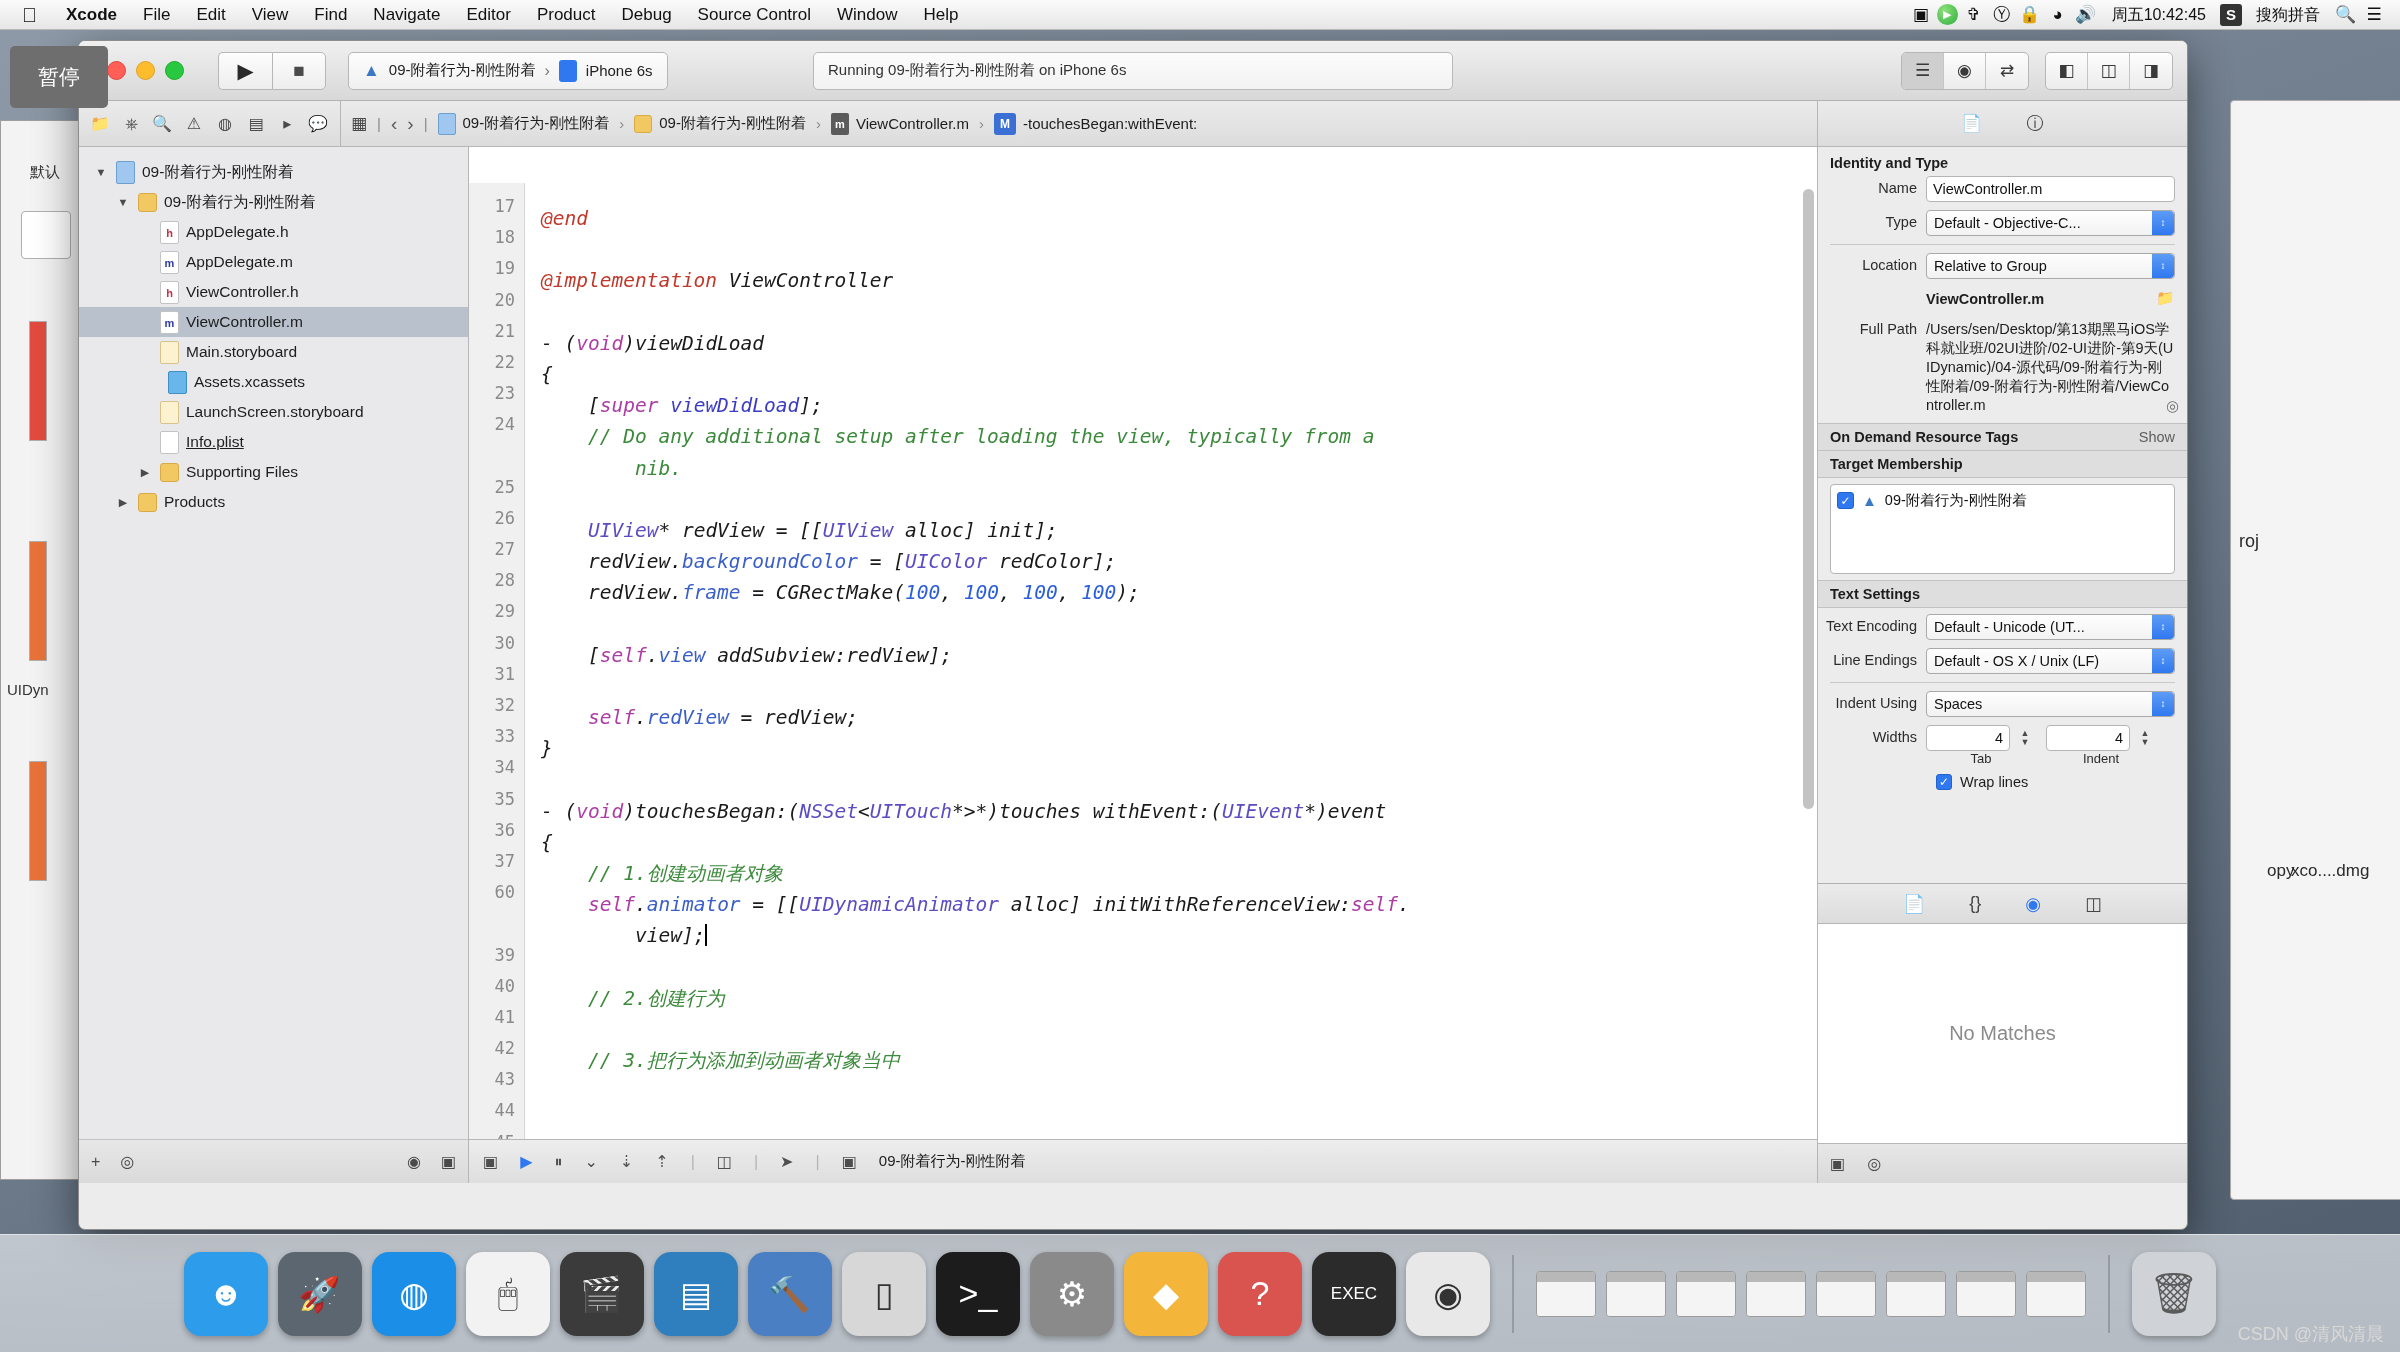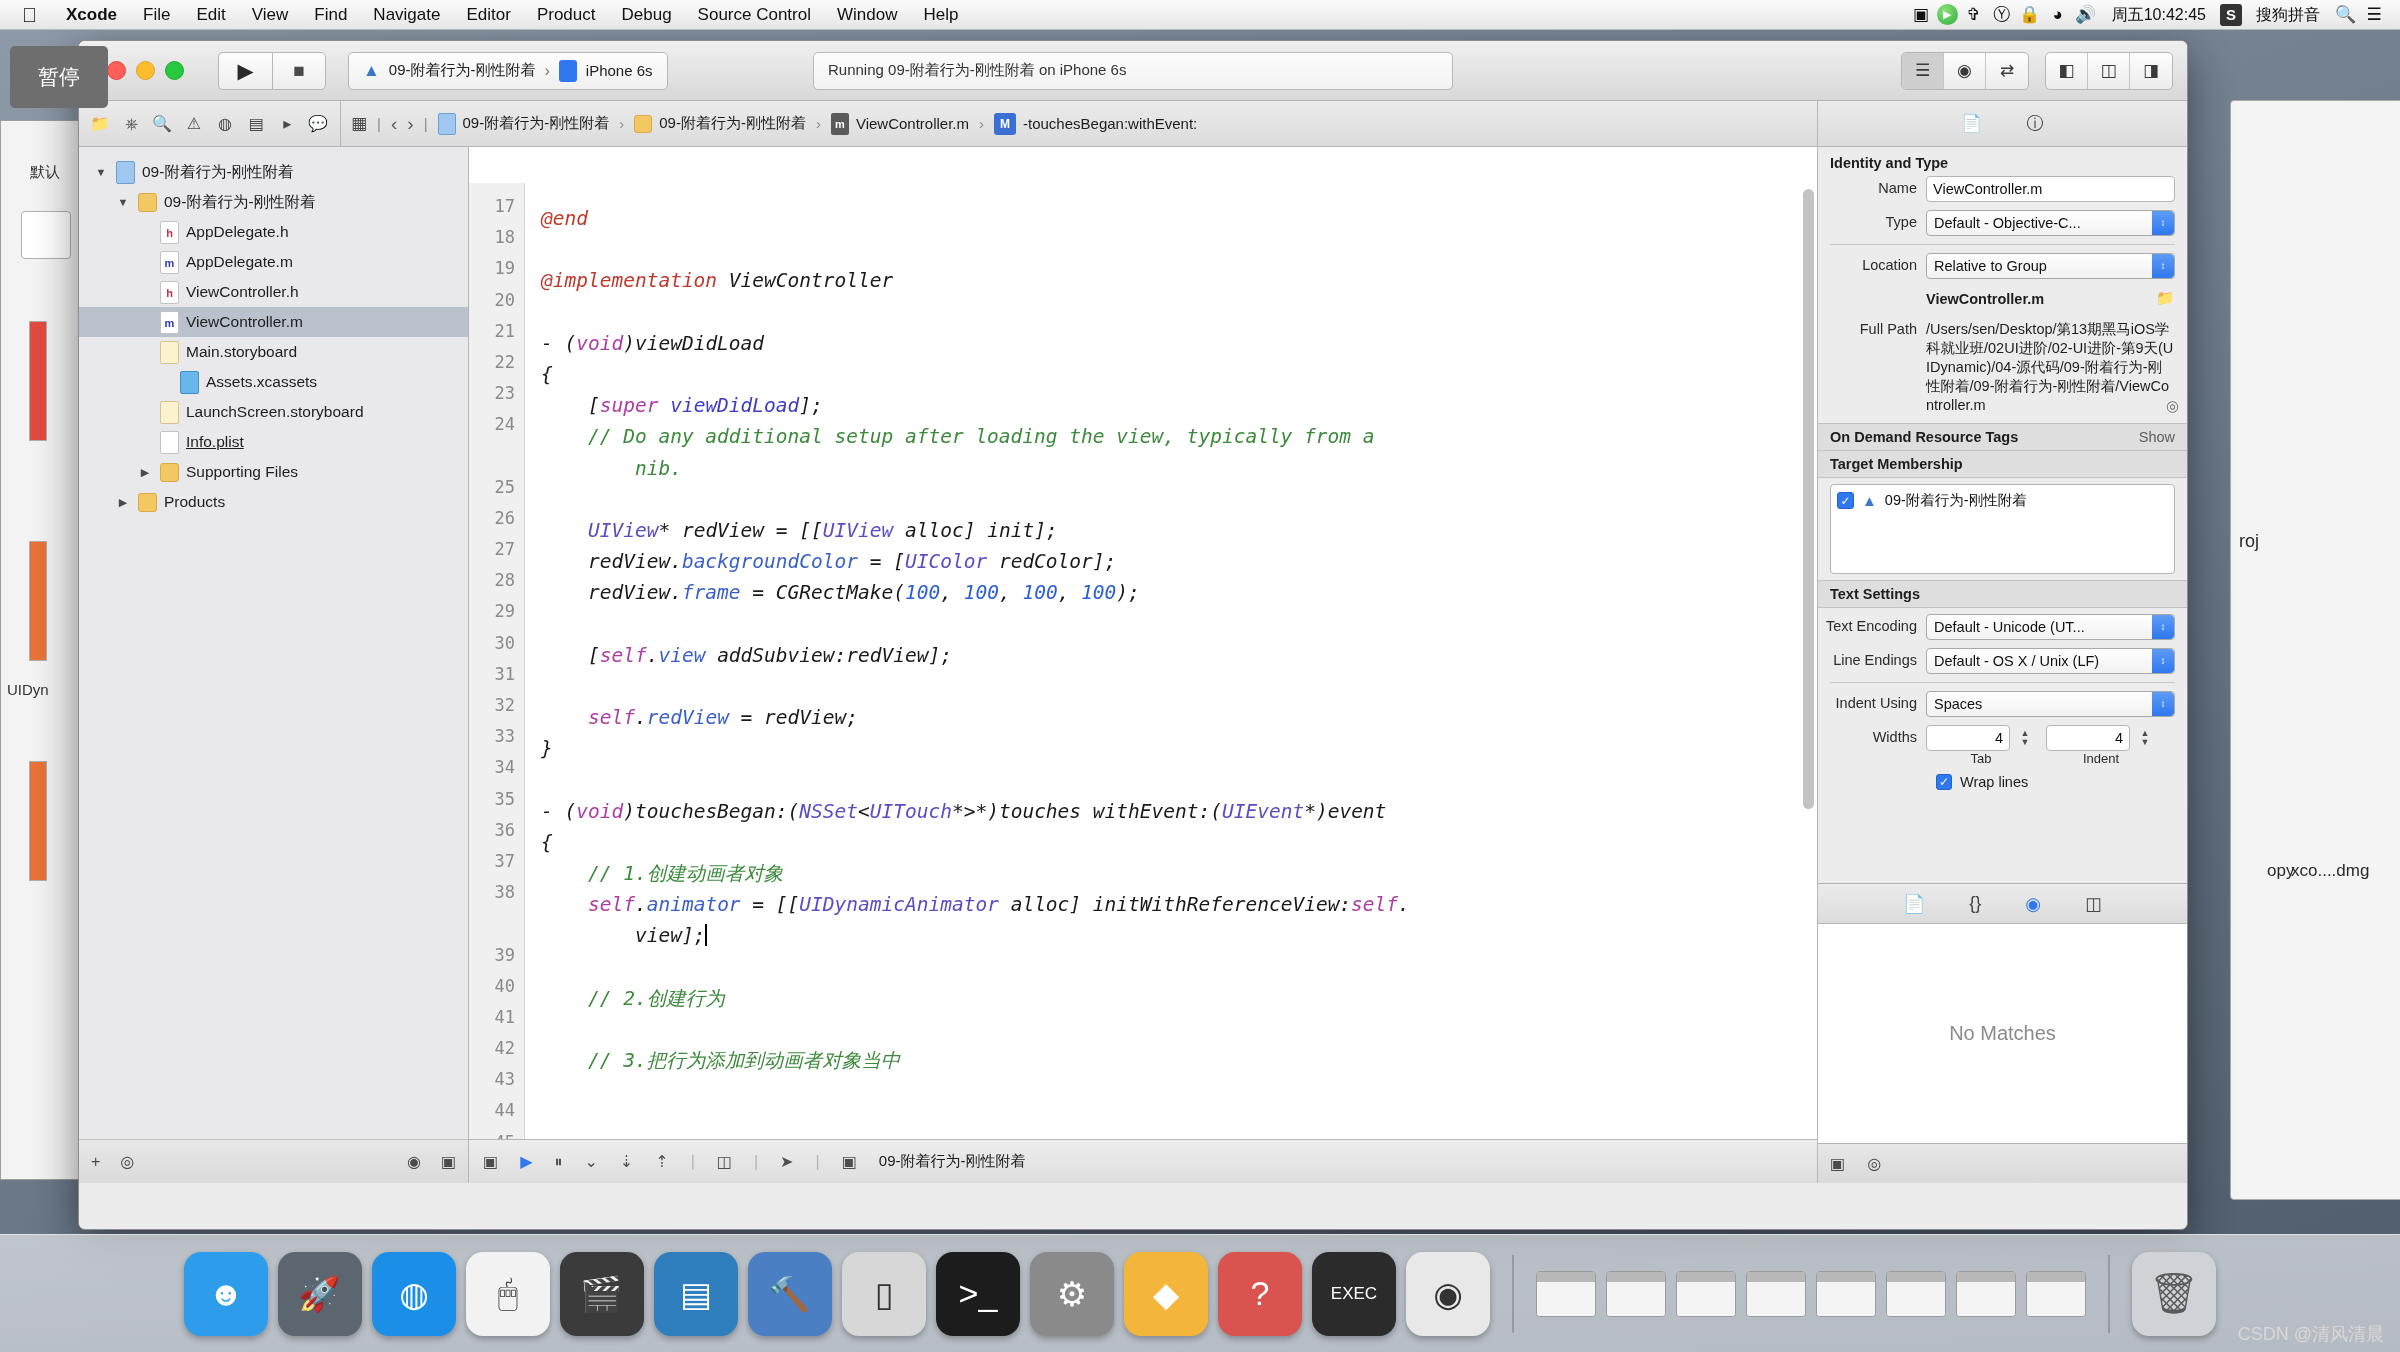--- a/index.html
+++ b/index.html
@@ -327,21 +327,21 @@
           <div class="row sel" style="padding-left: 58px;">
             <span class="tw"></span>
             <span class="ic ic-m">m</span>
             <span>ViewController.m</span>
           </div>
           <div class="row" style="padding-left: 58px;">
             <span class="tw"></span>
             <span class="ic ic-sb"></span>
             <span>Main.storyboard</span>
           </div>
-          <div class="row" style="padding-left: 50px; margin-left: 28px;">
+          <div class="row" style="padding-left: 66px;">
             <span class="tw"></span>
             <span class="ic ic-xa"></span>
             <span>Assets.xcassets</span>
           </div>
           <div class="row" style="padding-left: 58px;">
             <span class="tw"></span>
             <span class="ic ic-sb"></span>
             <span>LaunchScreen.storyboard</span>
           </div>
           <div class="row" style="padding-left: 58px; text-decoration: underline;">
@@ -387,21 +387,21 @@
             <div class="gl">28</div>
             <div class="gl">29</div>
             <div class="gl">30</div>
             <div class="gl">31</div>
             <div class="gl">32</div>
             <div class="gl">33</div>
             <div class="gl">34</div>
             <div class="gl">35</div>
             <div class="gl">36</div>
             <div class="gl">37</div>
-            <div class="gl">38</div>
+            <div class="gl">60</div>
             <div class="gl"></div>
             <div class="gl">39</div>
             <div class="gl">40</div>
             <div class="gl">41</div>
             <div class="gl">42</div>
             <div class="gl">43</div>
             <div class="gl">44</div>
             <div class="gl">45</div>
             <div class="gl">46</div>
           </div>

